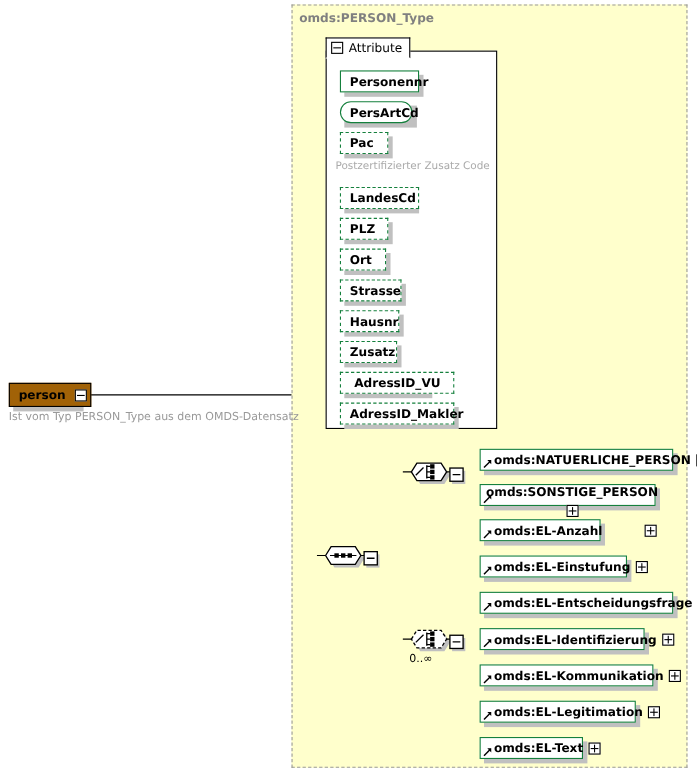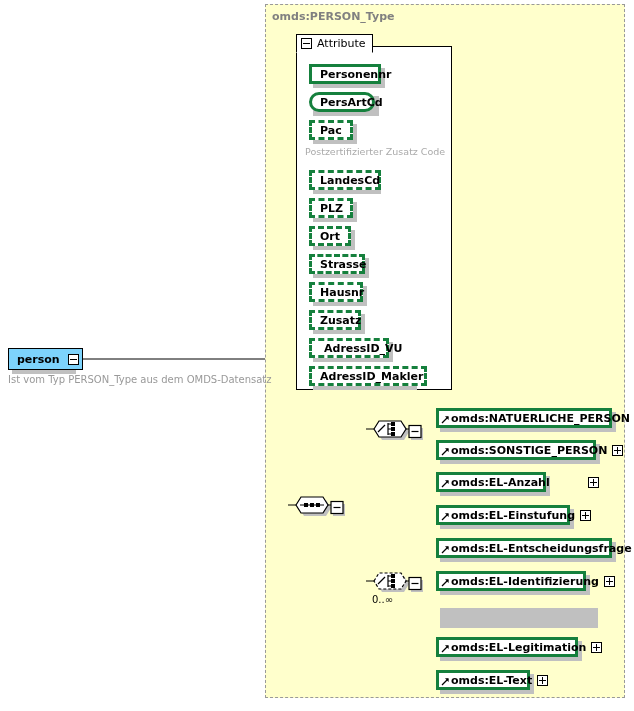--- a/index.html
+++ b/index.html
@@ -97,21 +97,21 @@
     left: 4px;
     top: 1px;
     width: 1px;
     height: 7px;
     background: #000000;
   }
   
   .nodebox {
     position: absolute;
     background: #ffffff;
-    border: 3px solid #15803d;
+    border: 1px solid #15803d;
     box-sizing: border-box;
     height: 20px;
     display: flex;
     align-items: center;
     font-size: 11px;
     font-weight: bold;
     color: #000000;
     white-space: nowrap;
     z-index: 3;
   }
@@ -135,21 +135,21 @@
     width: 9px;
     height: 9px;
     pointer-events: none;
   }
   
   .rootbox {
     position: absolute;
     left: 8px;
     top: 348px;
     height: 22px;
-    background: #7dd3fc;
+    background: #a16207;
     border: 1px solid #000000;
     box-sizing: border-box;
     display: flex;
     align-items: center;
     padding: 0 3px 0 8px;
     gap: 8px;
     font-size: 11px;
     font-weight: bold;
     z-index: 3;
   }
@@ -270,26 +270,26 @@
   <div class="nodebox attrbox dashed" style="left:309px;top:282px;width:54px;">
     <span class="lbl">Hausnr</span>
   </div>
 
   <div class="shadow" style="left:313px;top:314px;width:52px;height:20px;"></div>
   <div class="nodebox attrbox dashed" style="left:309px;top:310px;width:52px;">
     <span class="lbl">Zusatz</span>
   </div>
 
   <div class="shadow" style="left:313px;top:342px;width:80px;height:20px;"></div>
-  <div class="nodebox attrbox dashed" style="left:309px;top:338px;width:80px;padding-left:12px;">
+  <div class="nodebox attrbox dashed" style="left:309px;top:338px;width:104px;padding-left:12px;">
     <span class="lbl">AdressID_VU</span>
   </div>
 
   <div class="shadow" style="left:313px;top:370px;width:104px;height:20px;"></div>
-  <div class="nodebox attrbox dashed" style="left:309px;top:366px;width:118px;">
+  <div class="nodebox attrbox dashed" style="left:309px;top:366px;width:104px;">
     <span class="lbl">AdressID_Makler</span>
   </div>
 
   <div class="shadow" style="left:12px;top:352px;width:64px;height:22px;"></div>
   <div class="rootbox">
     <span>person</span>
     <span class="exp"></span>
   </div>
   <div class="root-desc">Ist vom Typ PERSON_Type aus dem OMDS-Datensatz</div>
 
@@ -354,21 +354,21 @@
   <div class="nodebox elembox" style="left:436px;top:408px;width:176px;">
     <svg class="ref-arrow" viewBox="0 0 9 9">
       <path d="M1,8 L7,2" stroke="#000" stroke-width="1.3" fill="none"></path>
       <path d="M7.6,1.2 L7.6,5 L4,1.2 Z" fill="#000"></path>
     </svg>
     <span>omds:NATUERLICHE_PERSON</span>
     <span class="exp plus"></span>
   </div>
 
   <div class="shadow" style="left:440px;top:444px;width:160px;height:20px;"></div>
-  <div class="nodebox elembox" style="left:436px;top:440px;width:160px;">
+  <div class="nodebox elembox" style="left:436px;top:440px;width:160px;flex-direction:column;">
     <svg class="ref-arrow" viewBox="0 0 9 9">
       <path d="M1,8 L7,2" stroke="#000" stroke-width="1.3" fill="none"></path>
       <path d="M7.6,1.2 L7.6,5 L4,1.2 Z" fill="#000"></path>
     </svg>
     <span>omds:SONSTIGE_PERSON</span>
     <span class="exp plus"></span>
   </div>
 
   <div class="shadow" style="left:440px;top:476px;width:110px;height:20px;"></div>
   <div class="nodebox elembox" style="left:436px;top:472px;width:110px;gap:38px;">
@@ -404,20 +404,28 @@
   <div class="nodebox elembox" style="left:436px;top:571px;width:150px;">
     <svg class="ref-arrow" viewBox="0 0 9 9">
       <path d="M1,8 L7,2" stroke="#000" stroke-width="1.3" fill="none"></path>
       <path d="M7.6,1.2 L7.6,5 L4,1.2 Z" fill="#000"></path>
     </svg>
     <span>omds:EL-Identifizierung</span>
     <span class="exp plus"></span>
   </div>
 
   <div class="shadow" style="left:440px;top:608px;width:158px;height:20px;"></div>
+  <div class="nodebox elembox" style="left:436px;top:604px;width:158px;">
+    <svg class="ref-arrow" viewBox="0 0 9 9">
+      <path d="M1,8 L7,2" stroke="#000" stroke-width="1.3" fill="none"></path>
+      <path d="M7.6,1.2 L7.6,5 L4,1.2 Z" fill="#000"></path>
+    </svg>
+    <span>omds:EL-Kommunikation</span>
+    <span class="exp plus"></span>
+  </div>
 
   <div class="shadow" style="left:440px;top:641px;width:142px;height:20px;"></div>
   <div class="nodebox elembox" style="left:436px;top:637px;width:142px;">
     <svg class="ref-arrow" viewBox="0 0 9 9">
       <path d="M1,8 L7,2" stroke="#000" stroke-width="1.3" fill="none"></path>
       <path d="M7.6,1.2 L7.6,5 L4,1.2 Z" fill="#000"></path>
     </svg>
     <span>omds:EL-Legitimation</span>
     <span class="exp plus"></span>
   </div>

